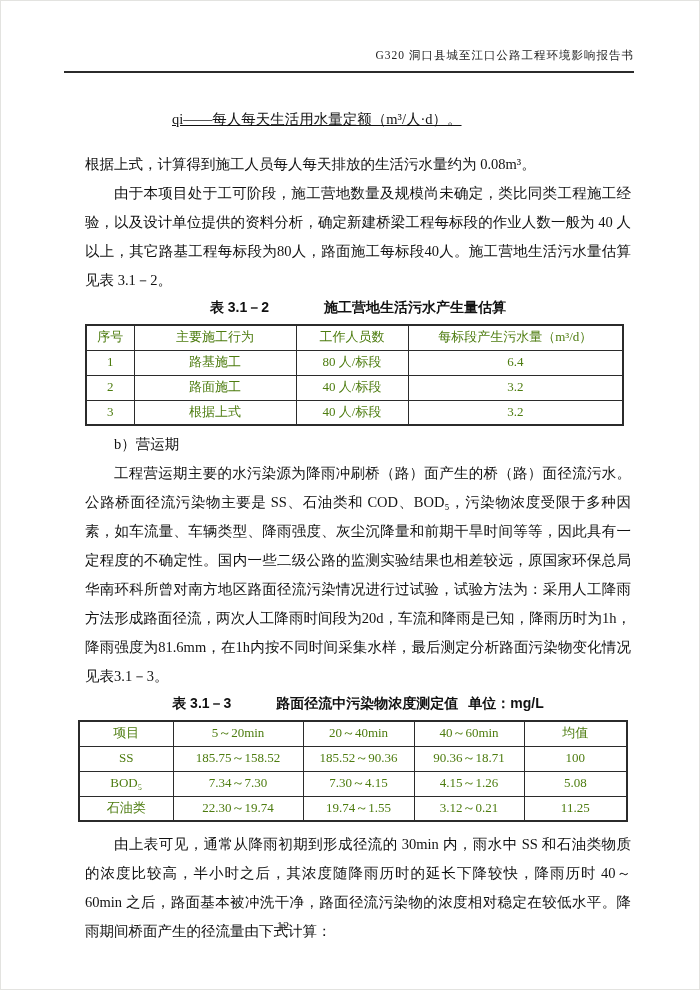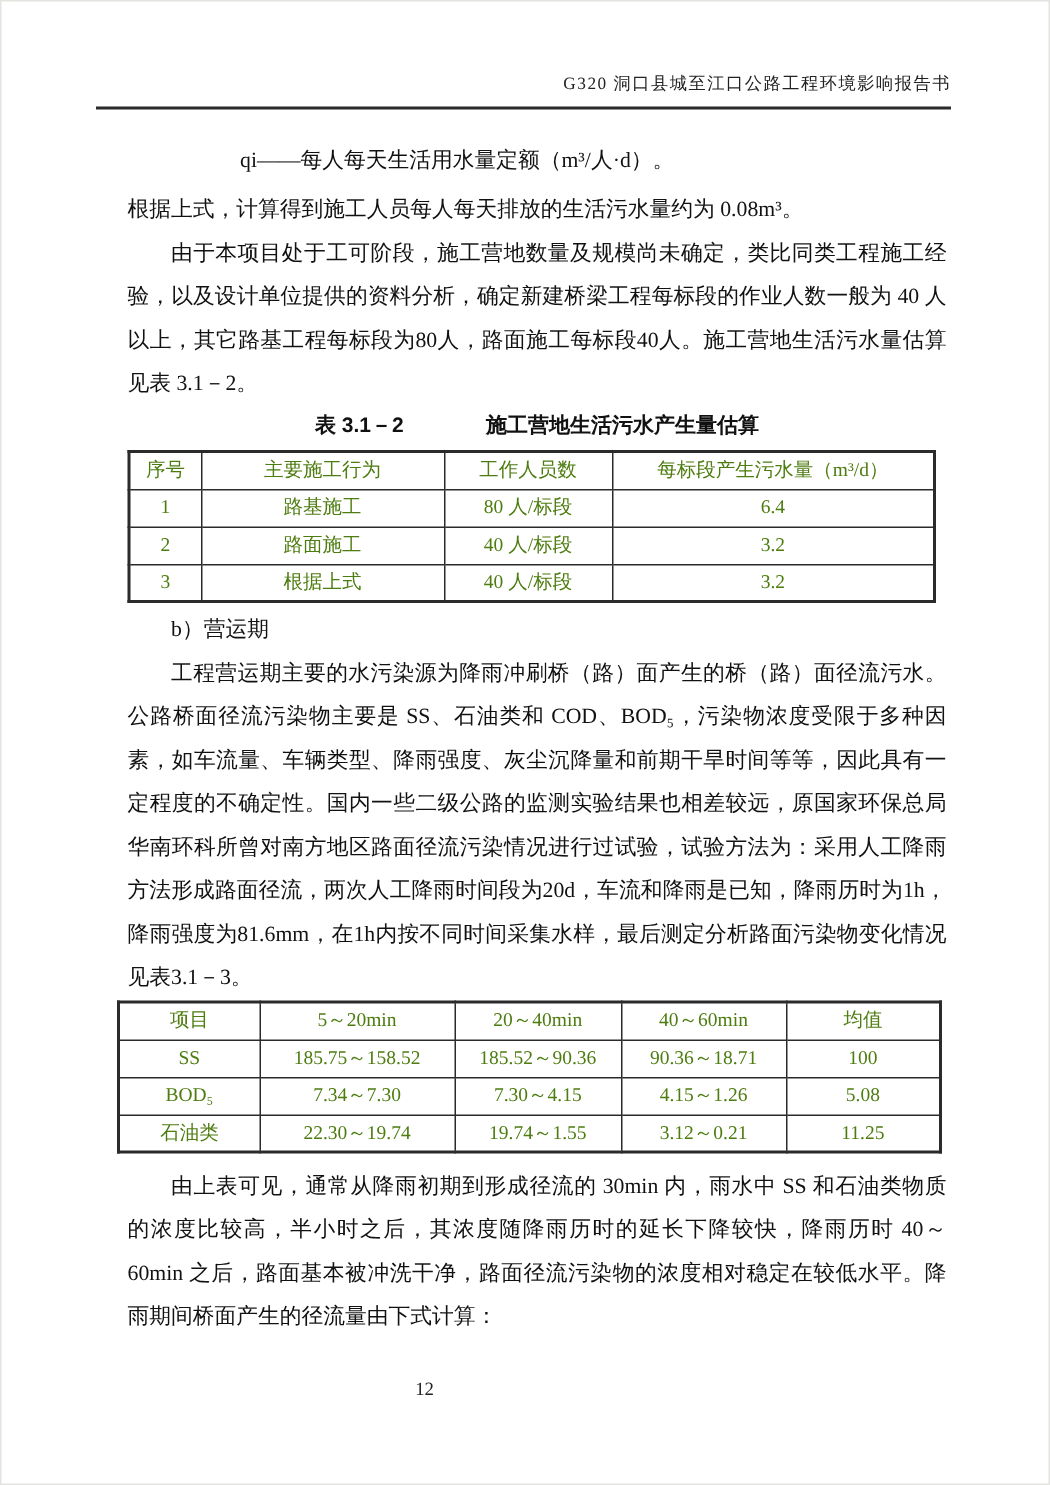--- a/index.html
+++ b/index.html
@@ -31,21 +31,21 @@
     position: absolute;
     top: 88px; left: 84px; width: 546px;
     font-size: 14.5px;
     line-height: 29px;
     text-align: justify;
     text-justify: inter-ideograph;
     color: #111;
   }
   .para { margin: 0; text-indent: 2em; }
   .no-indent { text-indent: 0; }
-  .formula-note { margin: 4px; padding-left: 71px; text-indent: 0; }
+  .formula-note { margin: 16px; padding-left: 71px; text-indent: 0; text-decoration: underline; }
   .section-label { margin: 4px 0 0 0; text-indent: 2em; }
   .caption {
     display: flex;
     justify-content: center;
     align-items: center;
     font-family: "Liberation Sans", "DejaVu Sans", sans-serif;
     font-weight: bold;
     font-size: 14px;
     line-height: 22px;
     margin: 1px 0 6px 0;
@@ -141,20 +141,27 @@
             <td>40 人/标段</td>
             <td>3.2</td>
           </tr>
         </tbody>
     </table>
 
     <p class="section-label after-table">b）营运期</p>
 
     <p class="para">工程营运期主要的水污染源为降雨冲刷桥（路）面产生的桥（路）面径流污水。公路桥面径流污染物主要是 SS、石油类和 COD、BOD₅，污染物浓度受限于多种因素，如车流量、车辆类型、降雨强度、灰尘沉降量和前期干旱时间等等，因此具有一定程度的不确定性。国内一些二级公路的监测实验结果也相差较远，原国家环保总局华南环科所曾对南方地区路面径流污染情况进行过试验，试验方法为：采用人工降雨方法形成路面径流，两次人工降雨时间段为20d，车流和降雨是已知，降雨历时为1h，降雨强度为81.6mm，在1h内按不同时间采集水样，最后测定分析路面污染物变化情况见表3.1－3。</p>
 
+    <div class="caption">
+      <span>表 3.1－3</span>
+      <span class="cap-gap-mid"></span>
+      <span>路面径流中污染物浓度测定值</span>
+      <span class="cap-gap-sm"></span>
+      <span>单位：mg/L</span>
+    </div>
 
     <table class="t2">
       <colgroup>
         <col style="width:94px">
           <col style="width:130px">
           <col style="width:111px">
         <col style="width:110px">
           <col style="width:103px">
       </colgroup>
       <thead>

